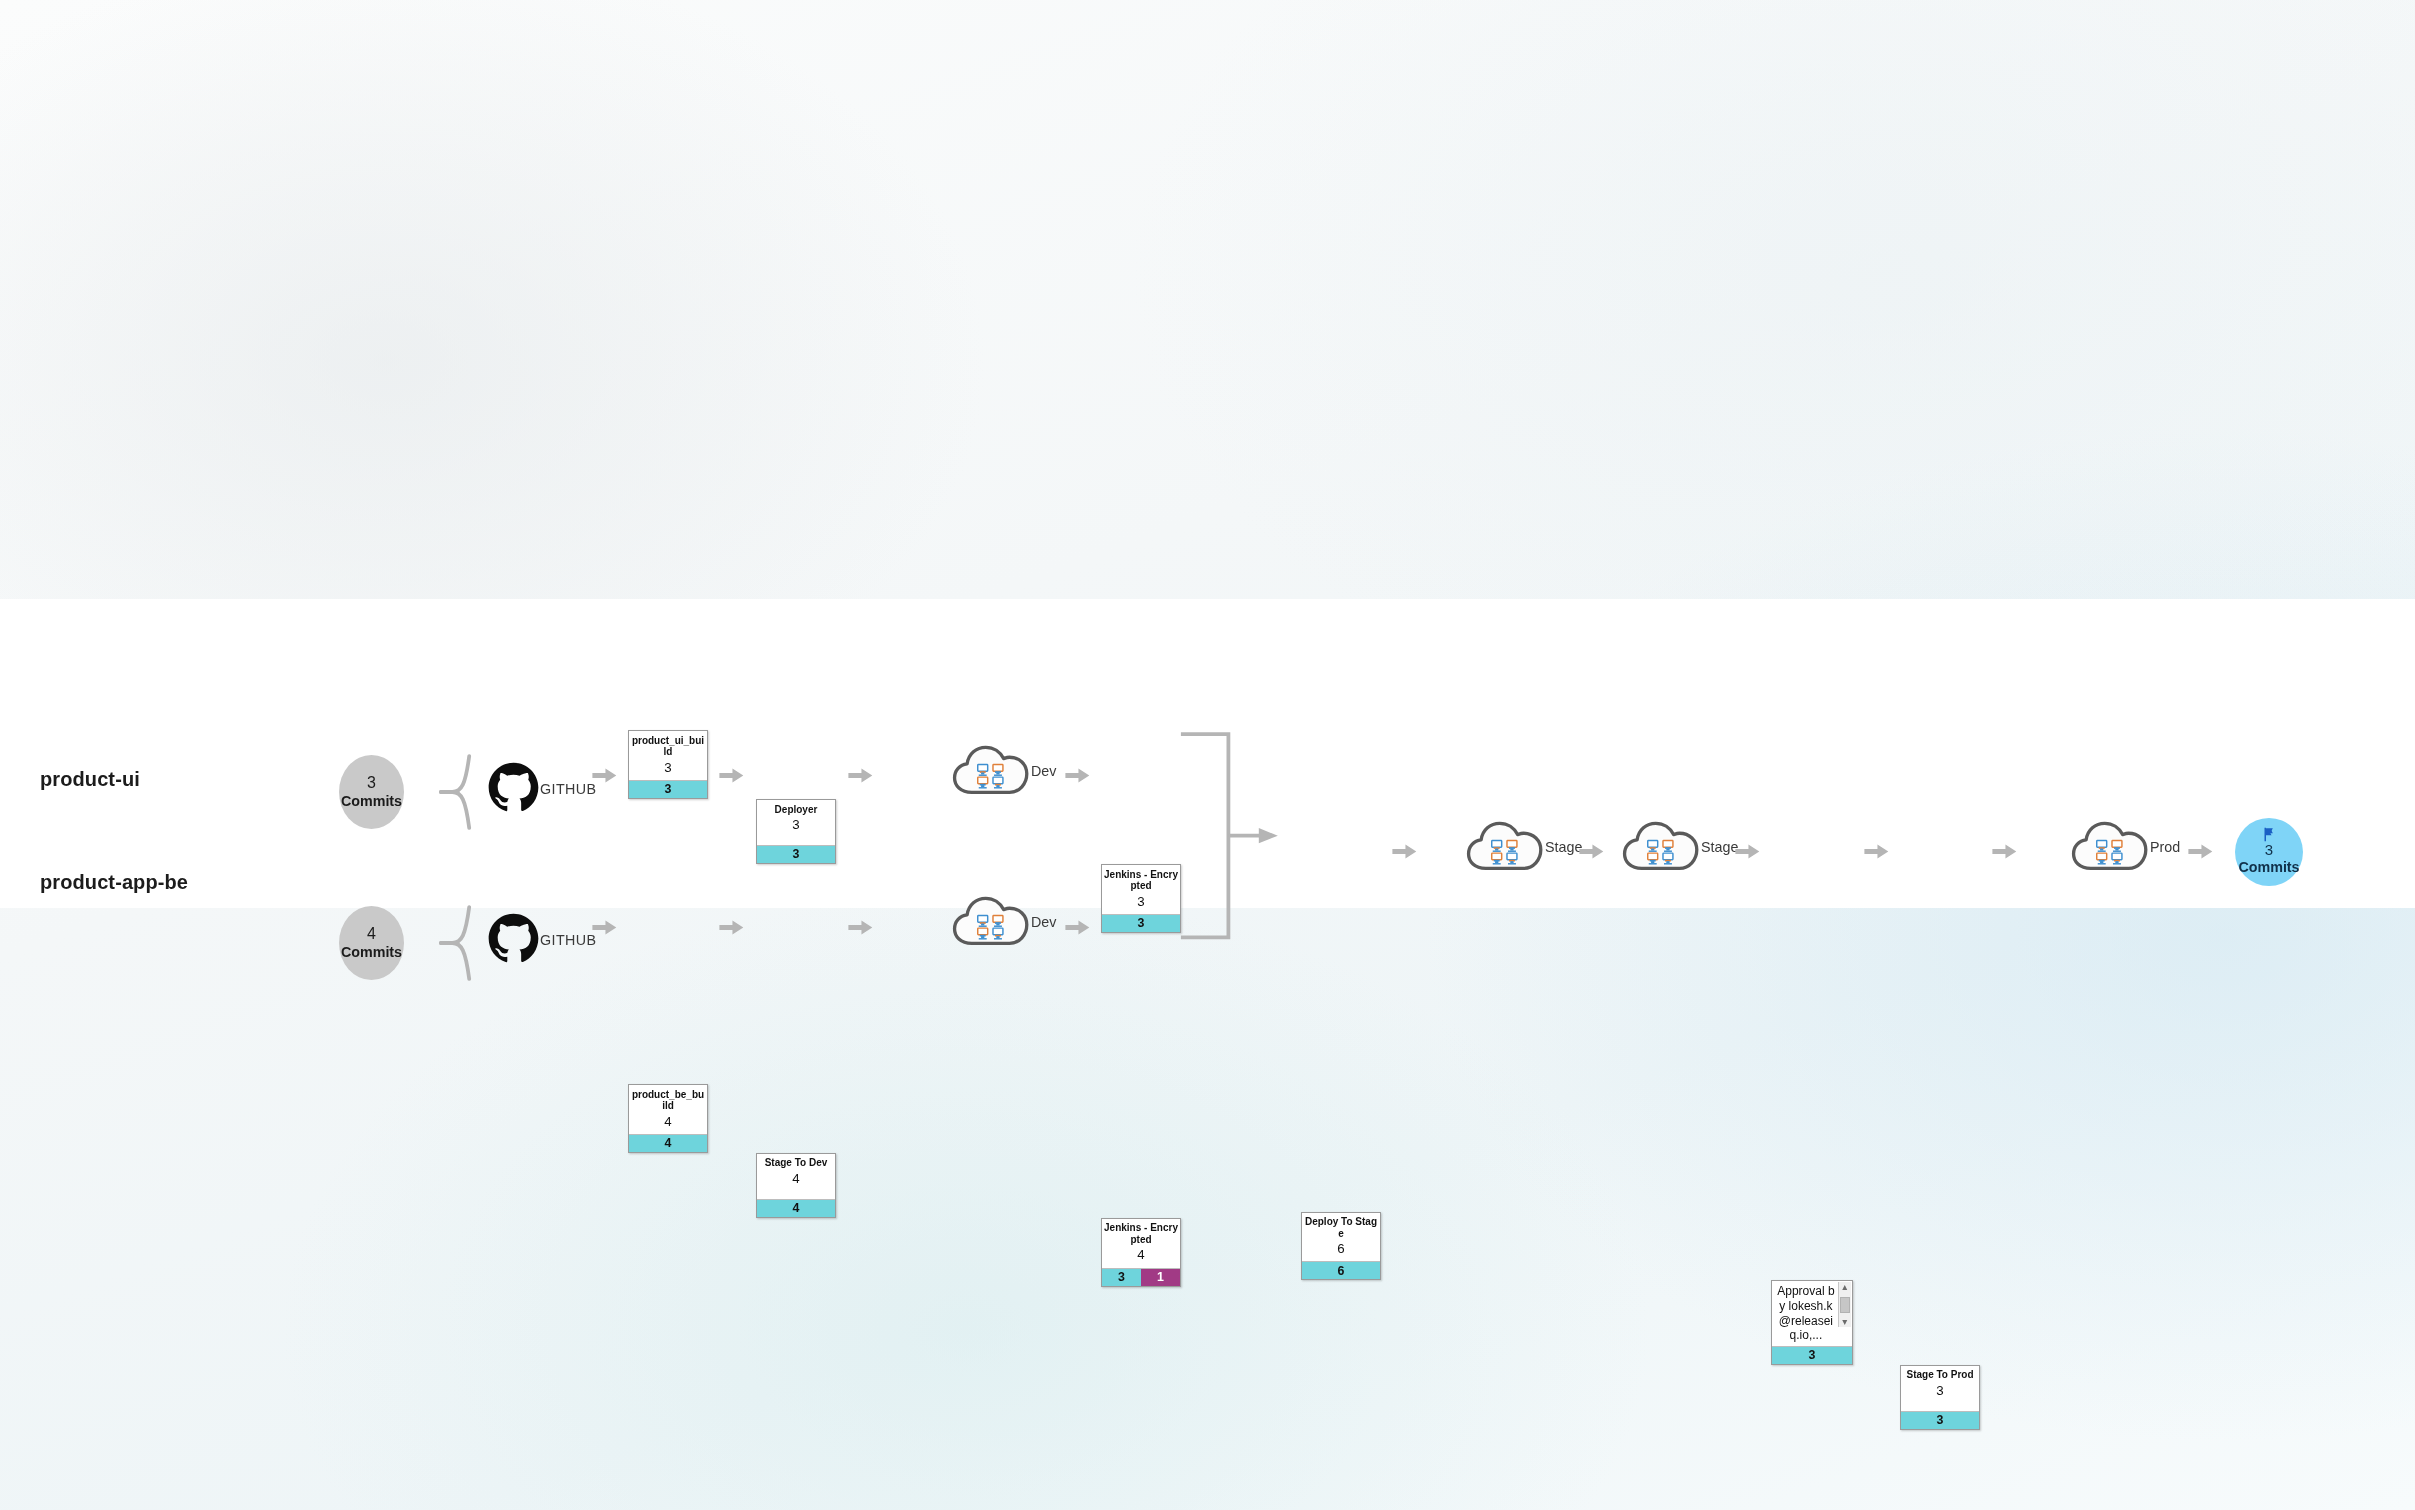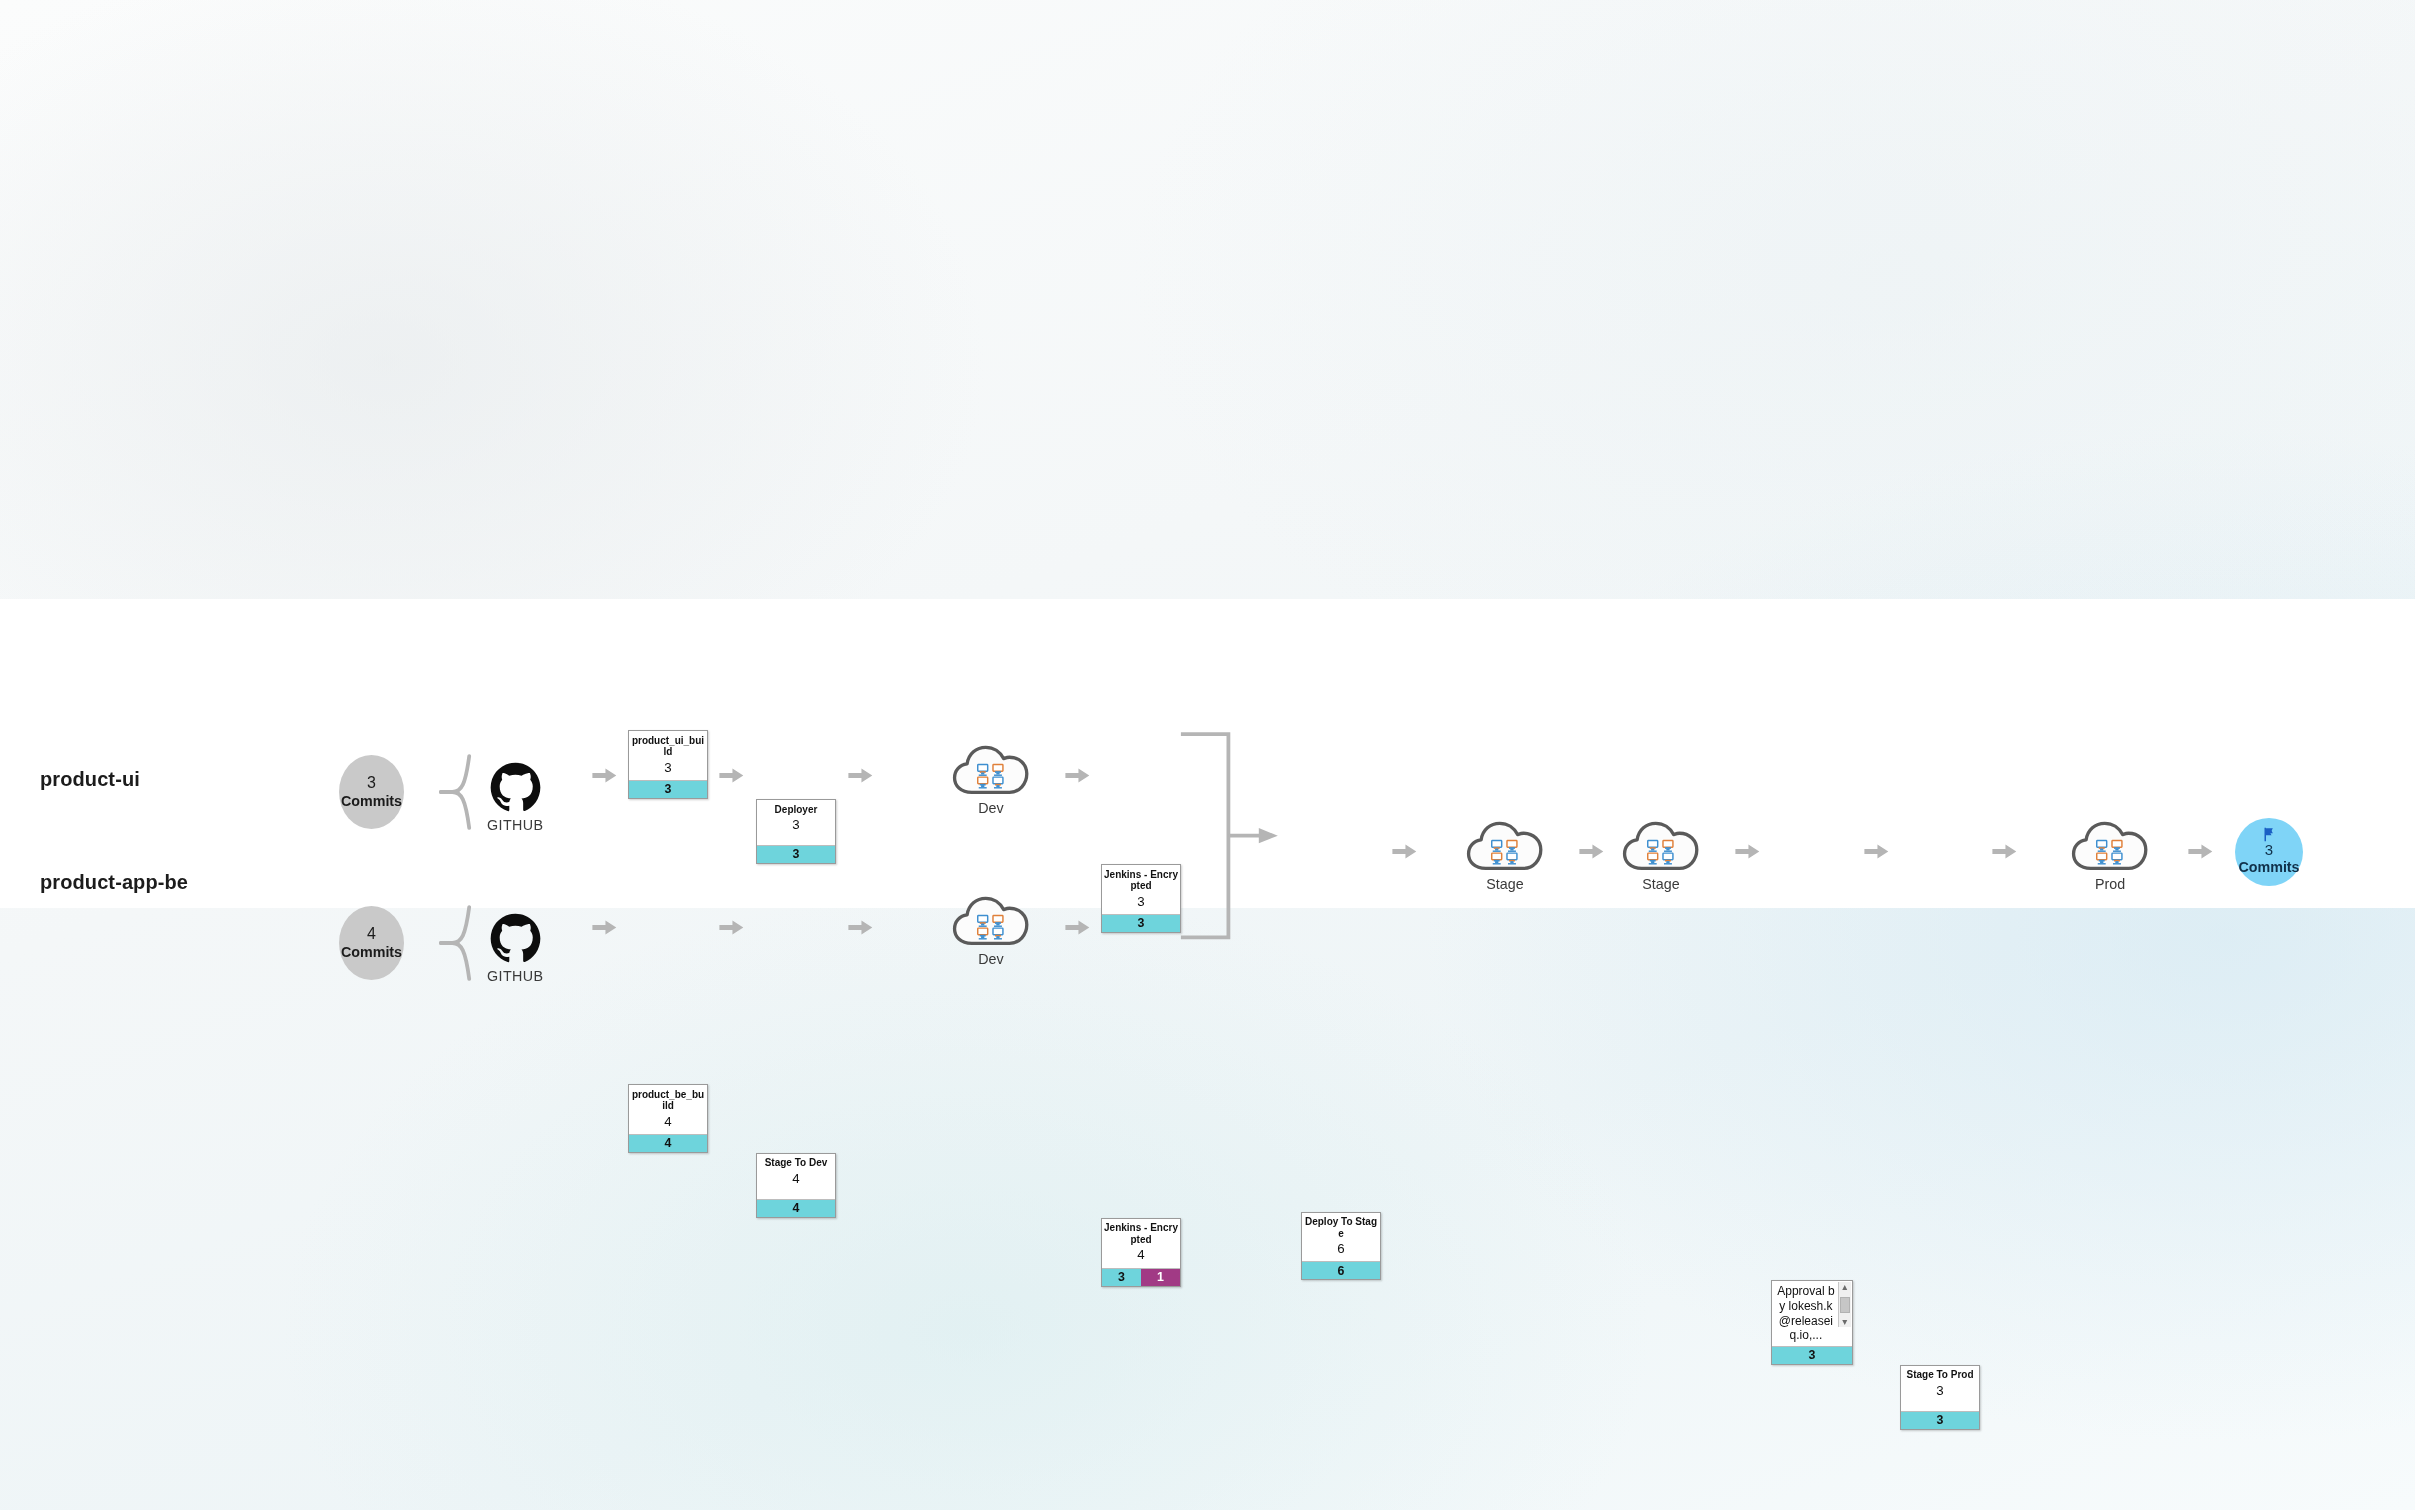--- a/index.html
+++ b/index.html
@@ -49,21 +49,21 @@
     align-items: center; justify-content: center;
     line-height: 1.25;
   }
   .commit-circle .cc-num { font-size: 16px; color: #1b1b1b; font-weight: 400; }
   .commit-circle .cc-lbl { font-size: 14.3px; color: #1b1b1b; font-weight: bold; }
 
   
   .bracket { width: 34px; height: 80px; }
 
   
-  .gh-wrap { display: flex; flex-direction: column; align-items: center; }
+  .gh-wrap { display: flex; align-items: center; }
   .gh-label { font-size: 14.3px; color: #3a3a3a; margin-top: 2.9px; letter-spacing: 0.4px; }
 
   
   .pbox {
     width: 80px; border: 1px solid #9a9a9a;
     background: #ffffff;
     box-shadow: 1px 1px 1.9px rgba(0,0,0,0.20);
     position: relative;
   }
   .pbox-body {
@@ -93,21 +93,21 @@
   .scrollbar {
     position: absolute; right: 1px; top: 1px; width: 13.3px; height: 45px;
     background: #f0f0f0; border-left: 1px solid #c6c6c6;
     display: flex; flex-direction: column; align-items: center; justify-content: space-between;
     padding: 1px 0;
   }
   .sb-arrow { font-size: 8.6px; color: #6b6b6b; line-height: 1; }
   .sb-thumb { width: 9.5px; height: 16px; background: #c6c6c6; border: 1px solid #b2b2b2; }
 
   
-  .cloud-wrap { display: flex; flex-direction: column; align-items: center; }
+  .cloud-wrap { display: flex; align-items: center; }
   .cloud-label { font-size: 14.3px; color: #3a3a3a; margin-top: 1px; }
 
   
   .arrow { width: 25px; height: 17px; }
 
   
   .final-circle {
     width: 68px; height: 68px; border-radius: 50%;
     background: #7fd4f7;
     display: flex; flex-direction: column;

